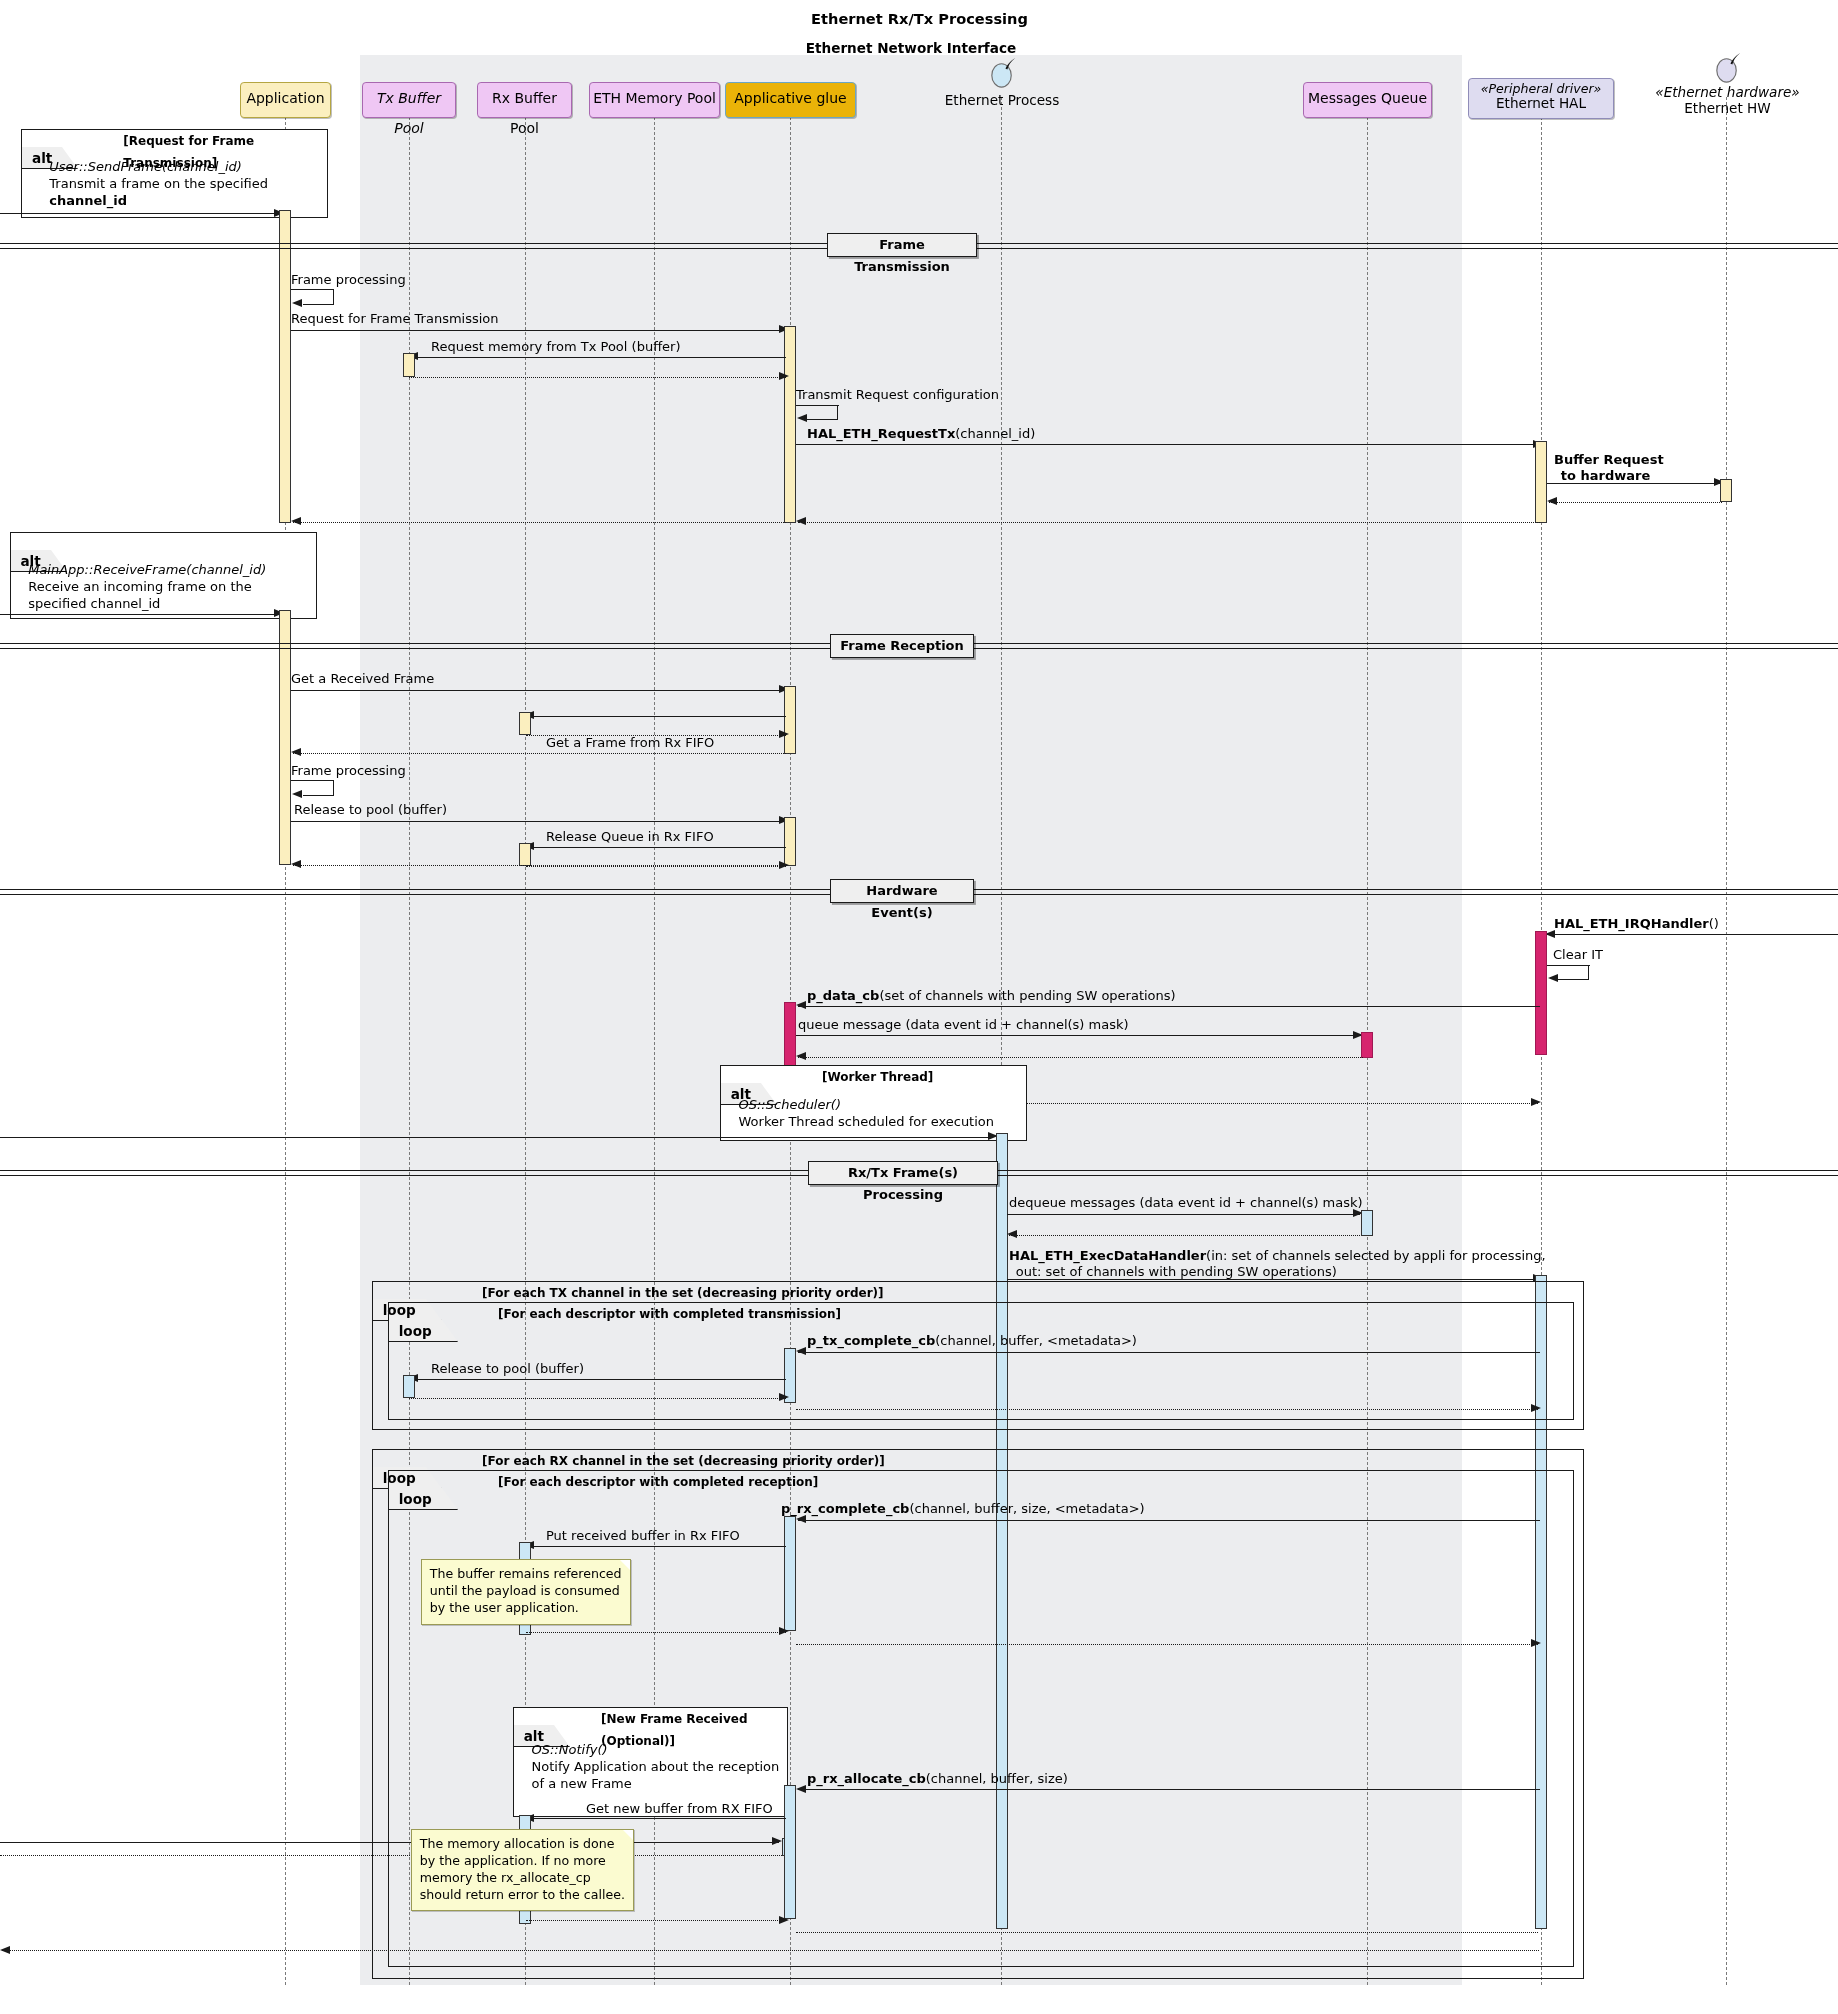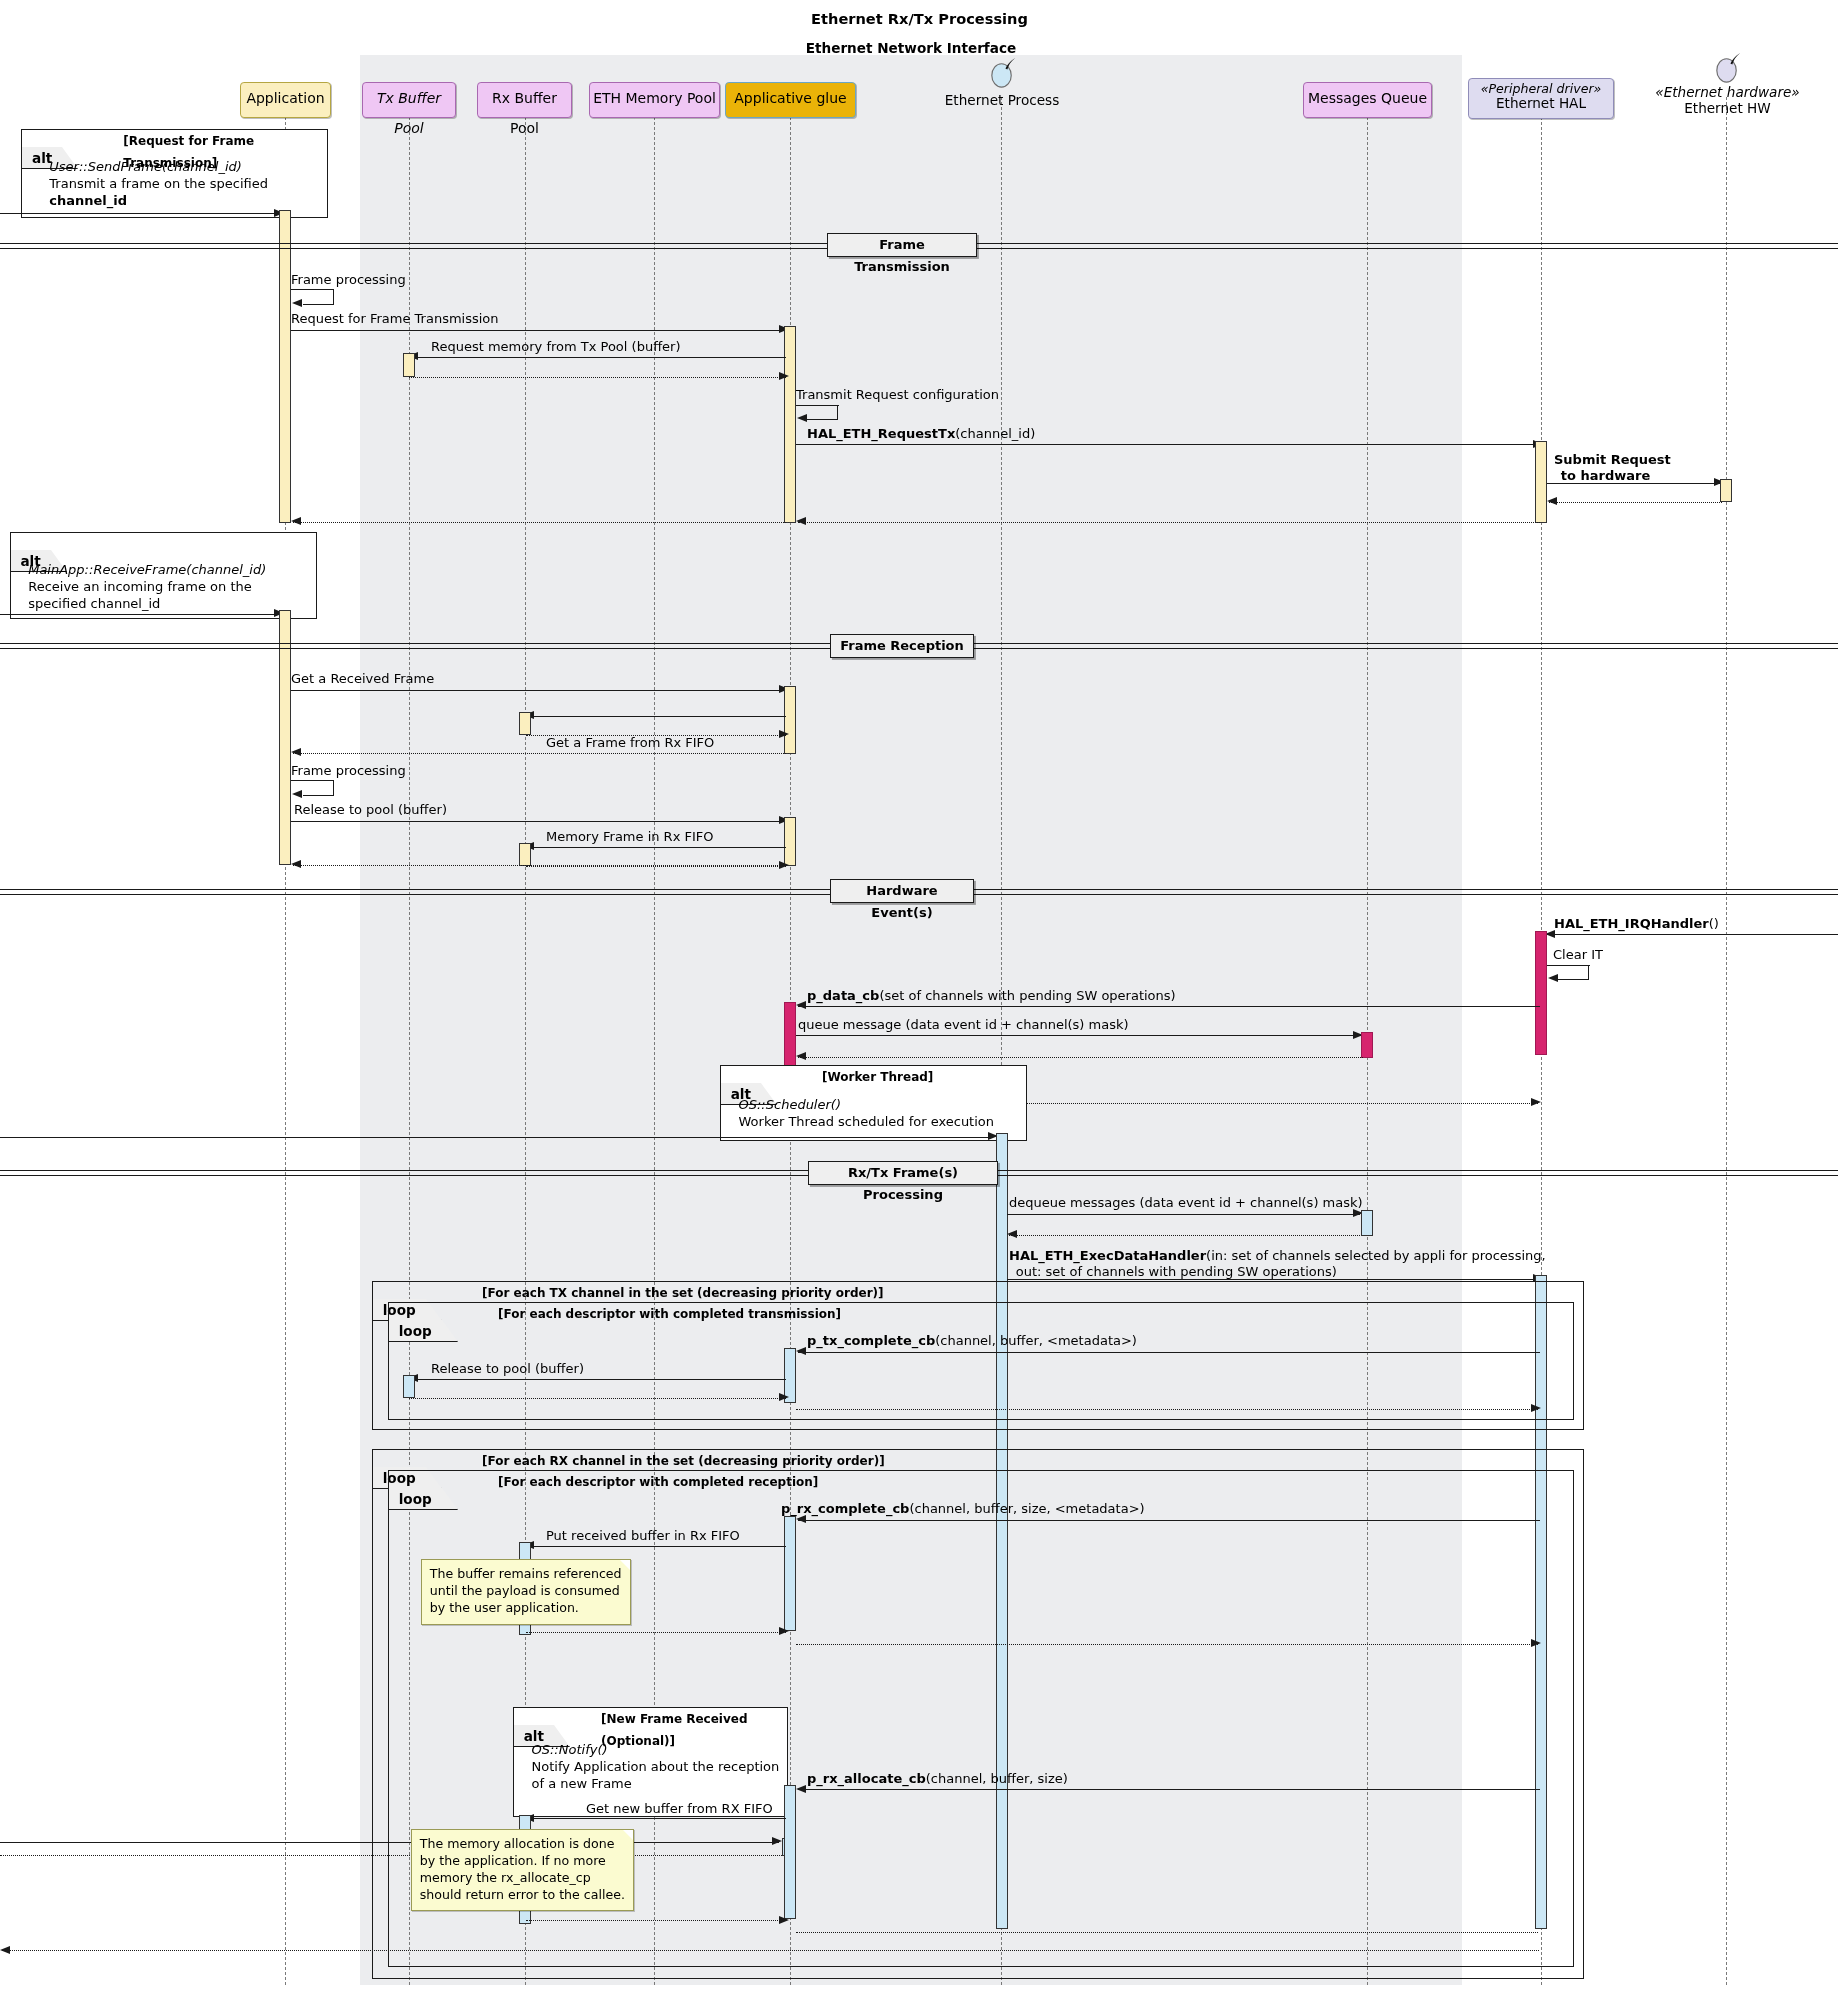--- a/index.html
+++ b/index.html
@@ -173,21 +173,21 @@
 <div class="abs arrow-l" style="left:797px;top:414px;"></div>
 
 <div class="abs msg" style="left:807px;top:427px;">
   <b>HAL_ETH_RequestTx</b><span>(channel_id)</span>
 </div>
 <div class="abs ln" style="left:796px;top:444px;width:744px;"></div>
 <div class="abs arrow-r" style="left:1533px;top:440px;"></div>
 <div class="abs act act-y" style="left:1535px;top:441px;width:11.6px;height:82px;"></div>
 
 <div class="abs msg" style="left:1554px;top:452px;font-weight:bold;line-height:1.2;">
-  <span>Submit Request</span><br>
+  <span>Buffer Request</span><br>
   <span style="display:inline-block;padding-left:6.8px;">to hardware</span>
 </div>
 <div class="abs ln" style="left:1547px;top:483px;width:175px;"></div>
 <div class="abs arrow-r" style="left:1714px;top:478px;"></div>
 <div class="abs act act-y" style="left:1720px;top:479px;width:11.6px;height:23px;"></div>
 <div class="abs ln-d" style="left:1549px;top:502px;width:173px;"></div>
 <div class="abs arrow-l" style="left:1547px;top:497px;"></div>
 
 <div class="abs ln-d" style="left:798px;top:522px;width:742px;"></div>
 <div class="abs arrow-l" style="left:796px;top:517px;"></div>
@@ -230,21 +230,21 @@
 <div class="abs ln" style="left:291px;top:780px;width:43px;"></div>
 <div class="abs vl" style="left:333px;top:780px;height:14.6px;"></div>
 <div class="abs ln" style="left:303px;top:795px;width:31px;"></div>
 <div class="abs arrow-l" style="left:292px;top:790px;"></div>
 
 <div class="abs msg" style="left:294px;top:803px;">Release to pool (buffer)</div>
 <div class="abs ln" style="left:291px;top:821px;width:497px;"></div>
 <div class="abs arrow-r" style="left:779px;top:816px;"></div>
 <div class="abs act act-y" style="left:784px;top:817px;width:11.6px;height:49px;"></div>
 
-<div class="abs msg" style="left:546px;top:830px;">Memory Frame in Rx FIFO</div>
+<div class="abs msg" style="left:546px;top:830px;">Release Queue in Rx FIFO</div>
 <div class="abs ln" style="left:526px;top:847px;width:260px;"></div>
 <div class="abs arrow-l" style="left:524px;top:842px;"></div>
 <div class="abs act act-y" style="left:519px;top:843px;width:11.6px;height:23px;"></div>
 <div class="abs ln-d" style="left:526px;top:866px;width:260px;"></div>
 <div class="abs arrow-r" style="left:779px;top:861px;"></div>
 <div class="abs ln-d" style="left:293px;top:865px;width:493px;"></div>
 <div class="abs arrow-l" style="left:291px;top:860px;"></div>
 
 <div class="abs divider" style="top:889px;"></div>
 <div class="abs divider-lbl" style="left:830px;top:879px;width:144px;">Hardware Event(s)</div>

